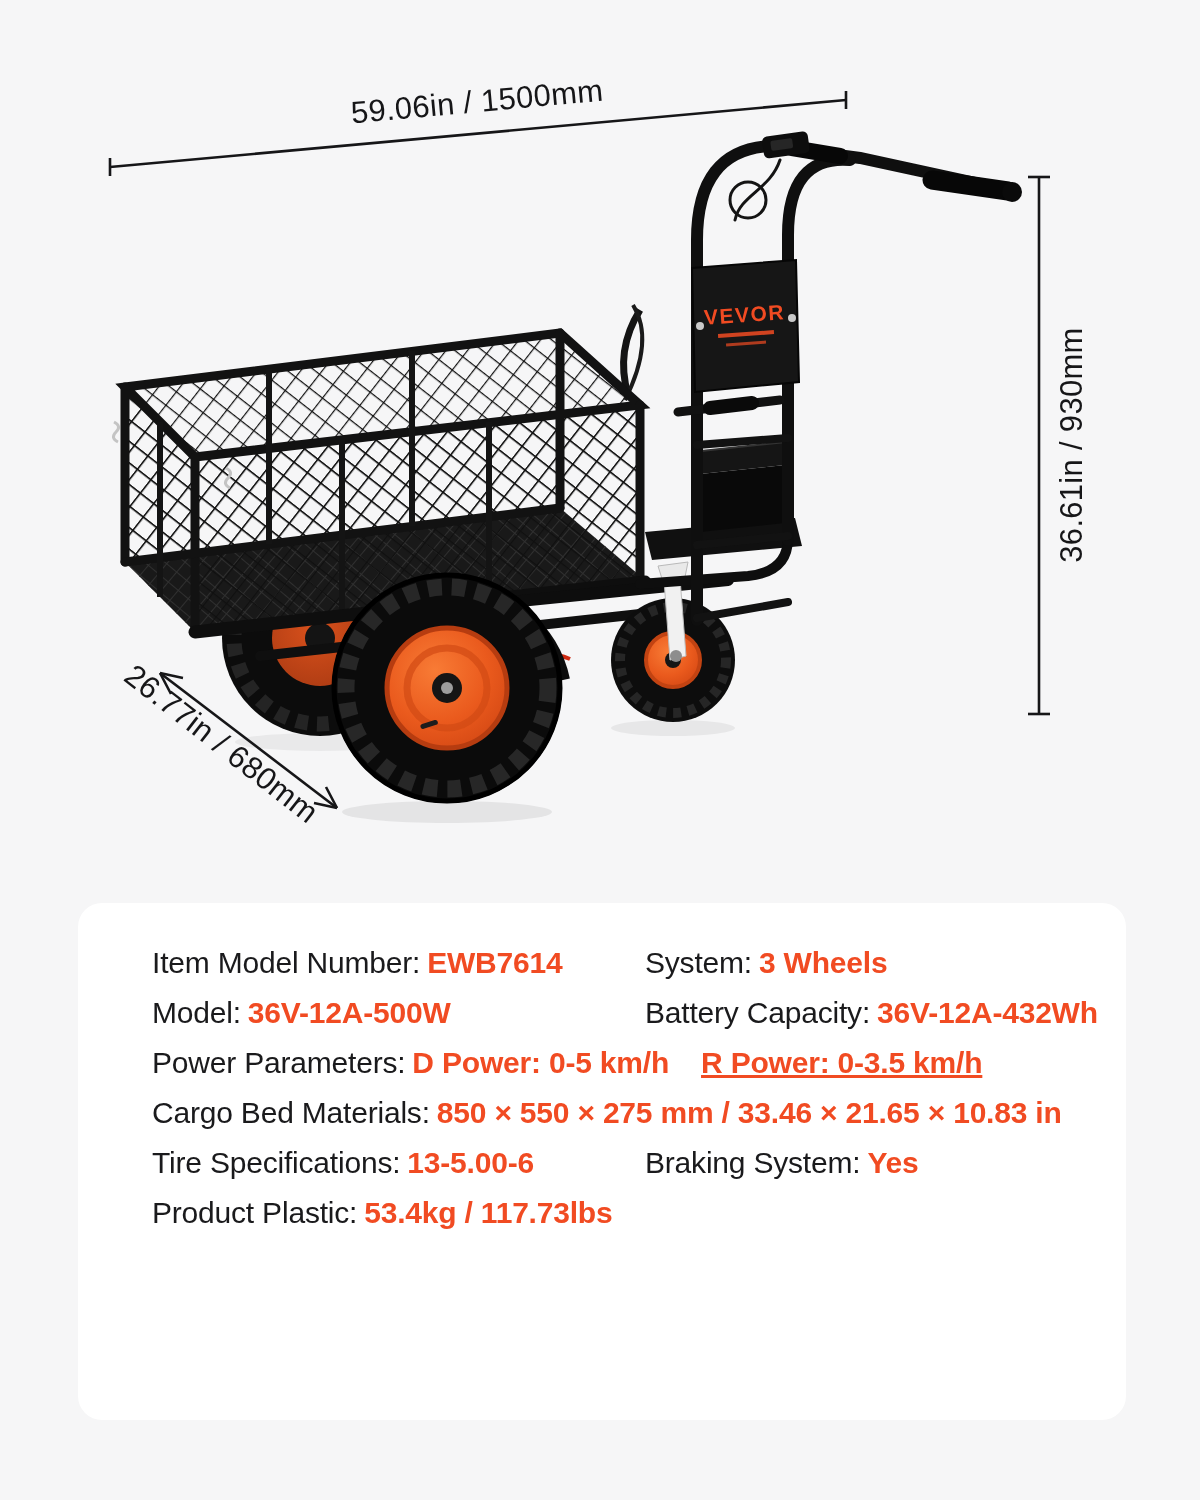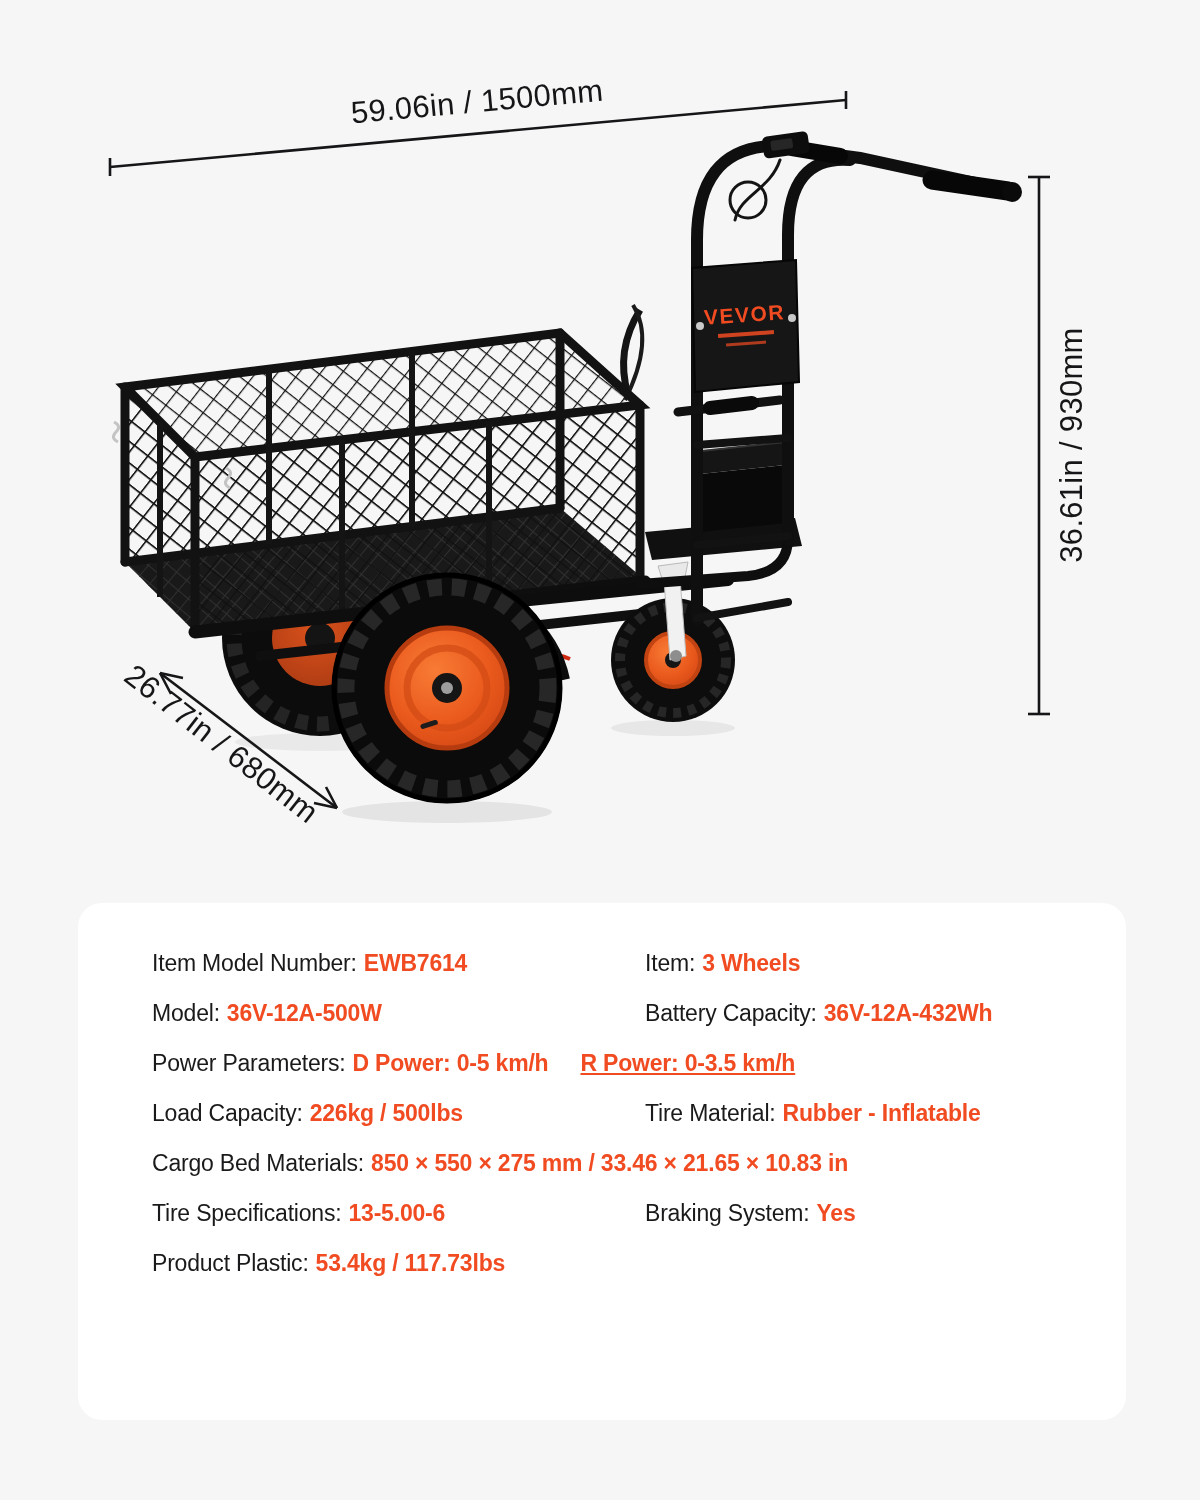--- a/index.html
+++ b/index.html
@@ -12,21 +12,21 @@
   .stage{position:absolute;inset:0;}
   .cart-svg{position:absolute;left:80px;top:100px;width:960px;height:740px;}
   .dims-svg{position:absolute;left:0;top:0;width:1200px;height:900px;pointer-events:none;}
   .dim-text{font-size:31px;fill:#161618;letter-spacing:.3px;}
   .spec-panel{
     position:absolute;left:78px;top:903px;width:1048px;height:517px;
     background:#ffffff;border-radius:24px;box-sizing:border-box;
     padding-top:35px;
   }
   .row{position:relative;height:50px;line-height:50px;padding-left:74px;
-    font-size:23px;color:#1a1a1c;letter-spacing:-0.2px;white-space:nowrap;}
+    font-size:30px;color:#1a1a1c;letter-spacing:-0.2px;white-space:nowrap;}
   .lbl{color:#1a1a1c;}
   .val{color:#f14b22;font-weight:700;margin-left:7px;}
   .cell2{position:absolute;left:567px;top:0;}
   .gap{margin-left:32px;text-decoration:underline;}
 </style>
 </head>
 <body>
 
 <div class="stage">
 
@@ -194,36 +194,32 @@
     </g>
     <text class="dim-text" x="478" y="112" text-anchor="middle" transform="rotate(-5.2 478 112)">59.06in / 1500mm</text>
     <text class="dim-text" text-anchor="middle" transform="translate(1082 445) rotate(-90)">36.61in / 930mm</text>
     <text class="dim-text" text-anchor="middle" transform="translate(215 752) rotate(38)">26.77in / 680mm</text>
   </svg>
 
   <section class="spec-panel">
 
     <div class="row">
       <span class="lbl">Item Model Number:</span><span class="val">EWB7614</span>
-      <span class="cell2"><span class="lbl">Item:</span><span class="val">3 Wheels</span></span>
+      <span class="cell2"><span class="lbl">System:</span><span class="val">3 Wheels</span></span>
     </div>
 
     <div class="row">
       <span class="lbl">Model:</span><span class="val">36V-12A-500W</span>
       <span class="cell2"><span class="lbl">Battery Capacity:</span><span class="val">36V-12A-432Wh</span></span>
     </div>
 
     <div class="row">
       <span class="lbl">Power Parameters:</span><span class="val">D Power: 0-5 km/h</span><span class="val gap">R Power: 0-3.5 km/h</span>
     </div>
 
-    <div class="row">
-      <span class="lbl">Load Capacity:</span><span class="val">226kg / 500lbs</span>
-      <span class="cell2"><span class="lbl">Tire Material:</span><span class="val">Rubber - Inflatable</span></span>
-    </div>
 
     <div class="row">
       <span class="lbl">Cargo Bed Materials:</span><span class="val">850 × 550 × 275 mm / 33.46 × 21.65 × 10.83 in</span>
     </div>
 
     <div class="row">
       <span class="lbl">Tire Specifications:</span><span class="val">13-5.00-6</span>
       <span class="cell2"><span class="lbl">Braking System:</span><span class="val">Yes</span></span>
     </div>
 

